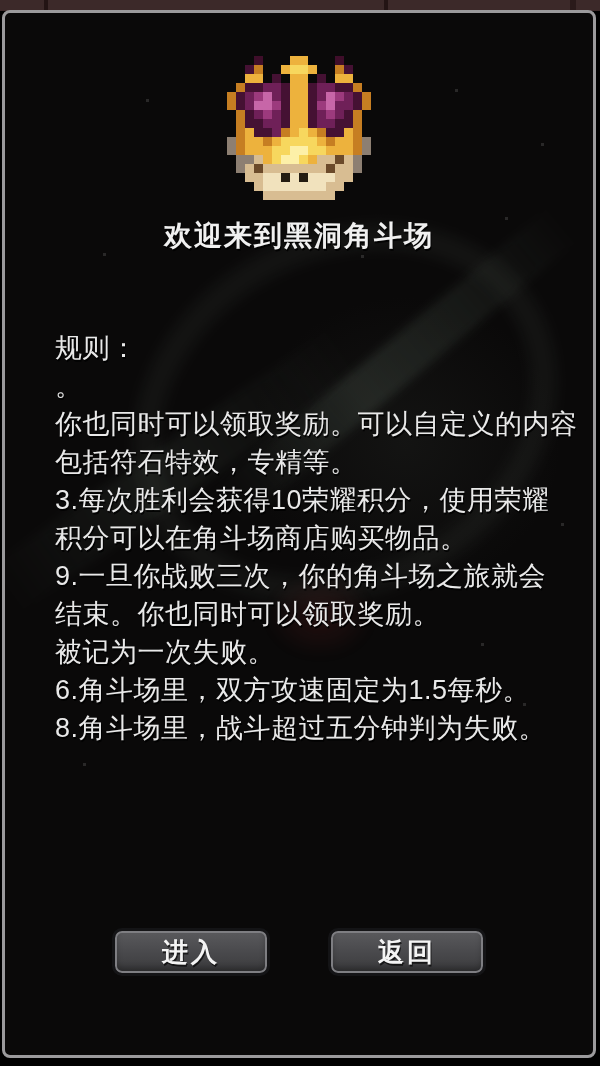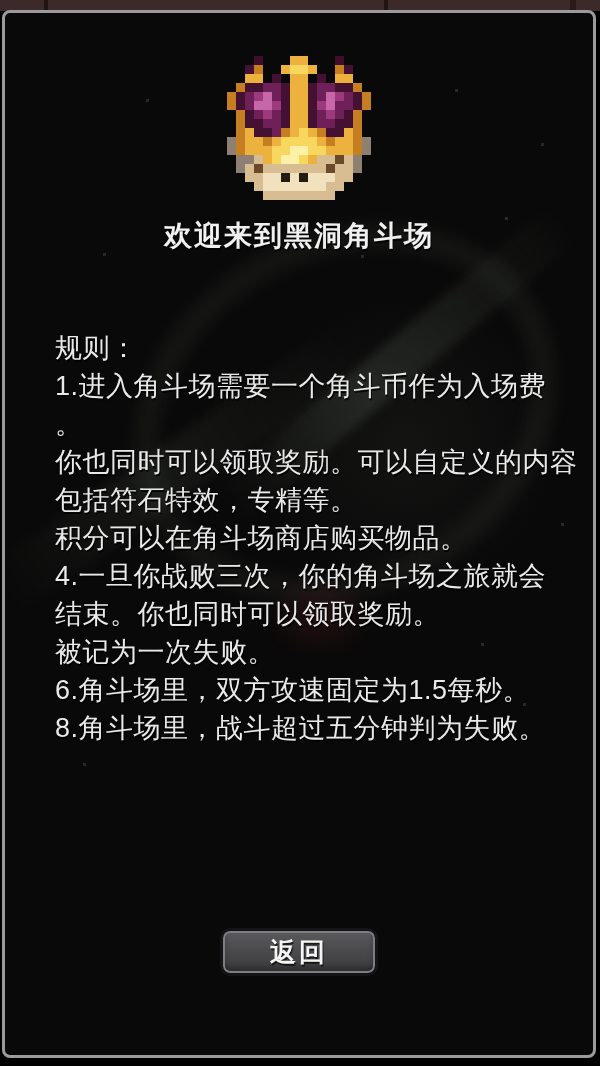--- a/index.html
+++ b/index.html
@@ -289,32 +289,35 @@
         <div class="px" style="left: 72px; top: 135px; background: rgb(216, 189, 146);"></div>
         <div class="px" style="left: 81px; top: 135px; background: rgb(216, 189, 146);"></div>
         <div class="px" style="left: 90px; top: 135px; background: rgb(216, 189, 146);"></div>
         <div class="px" style="left: 99px; top: 135px; background: rgb(216, 189, 146);"></div>
       </div>
 
     <div class="title">欢迎来到黑洞角斗场</div>
 
     <div class="rules" id="rules">
         <div class="rule-line">规则：</div>
-        <div class="rule-line">1.进入角斗场需要一个角斗币作为入场费</div>
         <div class="rule-line">。</div>
         <div class="rule-line">你也同时可以领取奖励。可以自定义的内容</div>
         <div class="rule-line">包括符石特效，专精等。</div>
+        <div class="rule-line">3.每次胜利会获得10荣耀积分，使用荣耀</div>
         <div class="rule-line">积分可以在角斗场商店购买物品。</div>
-        <div class="rule-line">4.一旦你战败三次，你的角斗场之旅就会</div>
+        <div class="rule-line">9.一旦你战败三次，你的角斗场之旅就会</div>
         <div class="rule-line">结束。你也同时可以领取奖励。</div>
         <div class="rule-line">被记为一次失败。</div>
         <div class="rule-line">6.角斗场里，双方攻速固定为1.5每秒。</div>
         <div class="rule-line">8.角斗场里，战斗超过五分钟判为失败。</div>
       </div>
 
     <div class="btn-row">
       <div class="btn">
+        <span>进入</span>
+      </div>
+      <div class="btn">
         <span>返回</span>
       </div>
     </div>
 
   </div>
 </div>
 
 </body></html>

